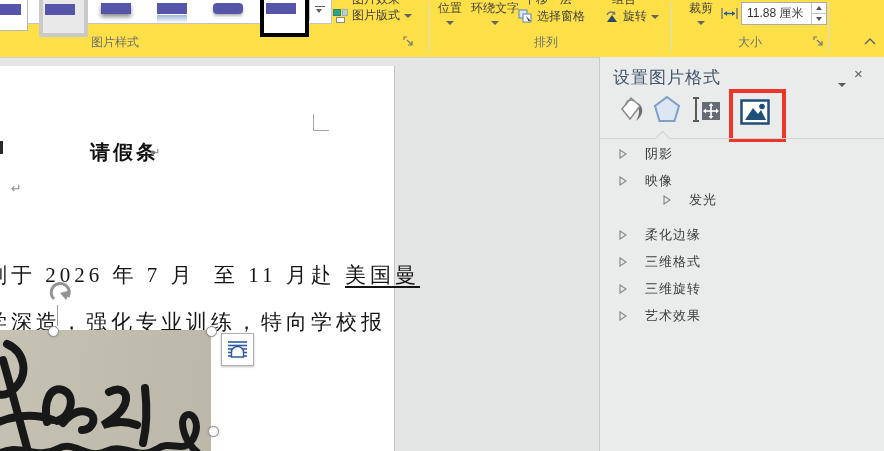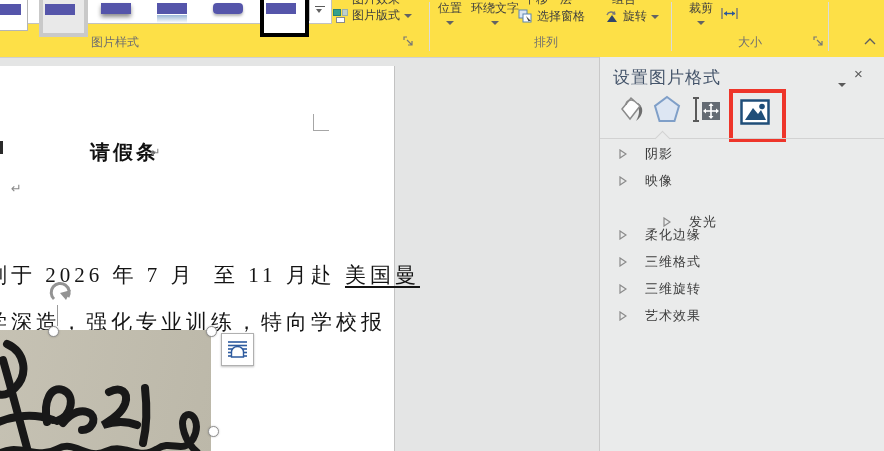--- a/index.html
+++ b/index.html
@@ -170,20 +170,31 @@
       <span class="caret" style="margin-top:4px;"></span>
     </div>
 
     <svg class="abs" style="left:721px;top:7px;" width="17" height="13" viewBox="0 0 17 13">
       <line x1="1" y1="1" x2="1" y2="12" stroke="#767676" stroke-width="1.4"></line>
       <line x1="16" y1="1" x2="16" y2="12" stroke="#767676" stroke-width="1.4"></line>
       <line x1="3" y1="6.5" x2="14" y2="6.5" stroke="#2b579a" stroke-width="1.4"></line>
       <path d="M3,6.5 L6,4 V9 Z" fill="#2b579a"></path>
       <path d="M14,6.5 L11,4 V9 Z" fill="#2b579a"></path>
     </svg>
+    <div class="spin">
+      <input readonly="" value="11.88 厘米" style="">
+      <div class="arrows">
+        <div style="border-bottom:1px solid #c6c6c6;">
+            <span class="tri-up"></span>
+          </div>
+        <div>
+            <span class="tri-dn"></span>
+          </div>
+      </div>
+    </div>
 
     <div class="grp-label" style="left:722px;width:56px;">大小</div>
 
     <svg class="abs" style="left:813px;top:36px;" width="11" height="11" viewBox="0 0 11 11">
       <path d="M1,4 V1 H4" fill="none" stroke="#767676" stroke-width="1.2"></path>
       <path d="M4,4 L9,9 M9,5 V9 H5" fill="none" stroke="#767676" stroke-width="1.2"></path>
     </svg>
 
     <div class="vdiv" style="left:828px;"></div>
 
@@ -301,21 +312,21 @@
           <polygon points="1,1 7,5 1,9" fill="none" stroke="#8a8a8a" stroke-width="1.2"></polygon>
         </svg>
       <span>阴影</span>
     </div>
     <div class="pitem" style="top:115px;">
       <svg width="8" height="10" viewBox="0 0 8 10">
           <polygon points="1,1 7,5 1,9" fill="none" stroke="#8a8a8a" stroke-width="1.2"></polygon>
         </svg>
       <span>映像</span>
     </div>
-    <div class="pitem" style="top:156px;padding-left:44px;">
+    <div class="pitem" style="top:134px;padding-left:44px;">
       <svg width="8" height="10" viewBox="0 0 8 10">
           <polygon points="1,1 7,5 1,9" fill="none" stroke="#8a8a8a" stroke-width="1.2"></polygon>
         </svg>
       <span>发光</span>
     </div>
     <div class="pitem" style="top:169px;">
       <svg width="8" height="10" viewBox="0 0 8 10">
           <polygon points="1,1 7,5 1,9" fill="none" stroke="#8a8a8a" stroke-width="1.2"></polygon>
         </svg>
       <span>柔化边缘</span>

